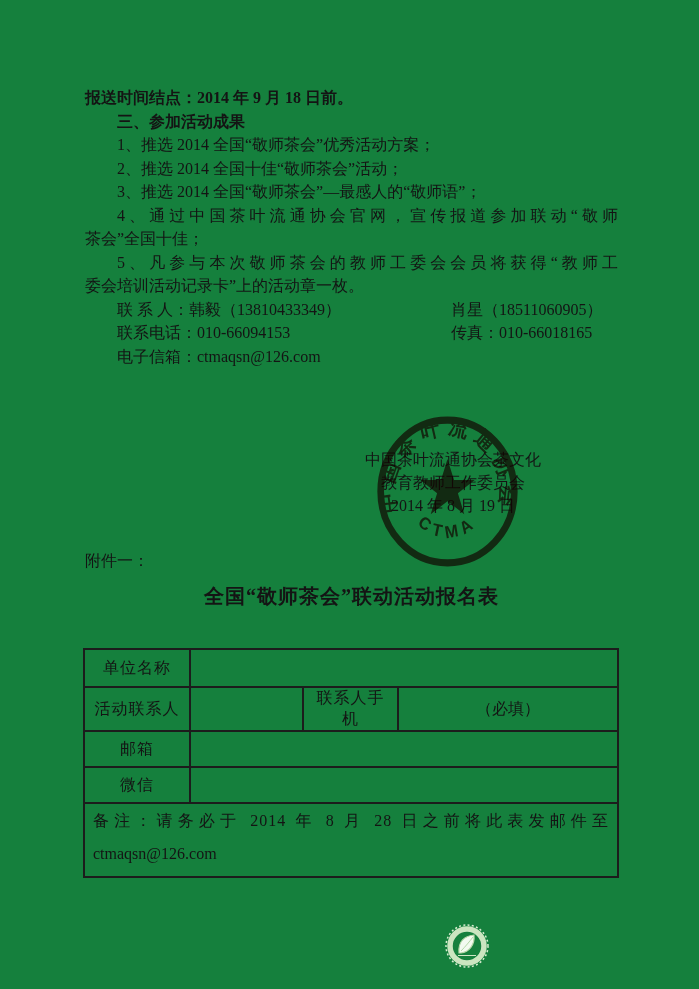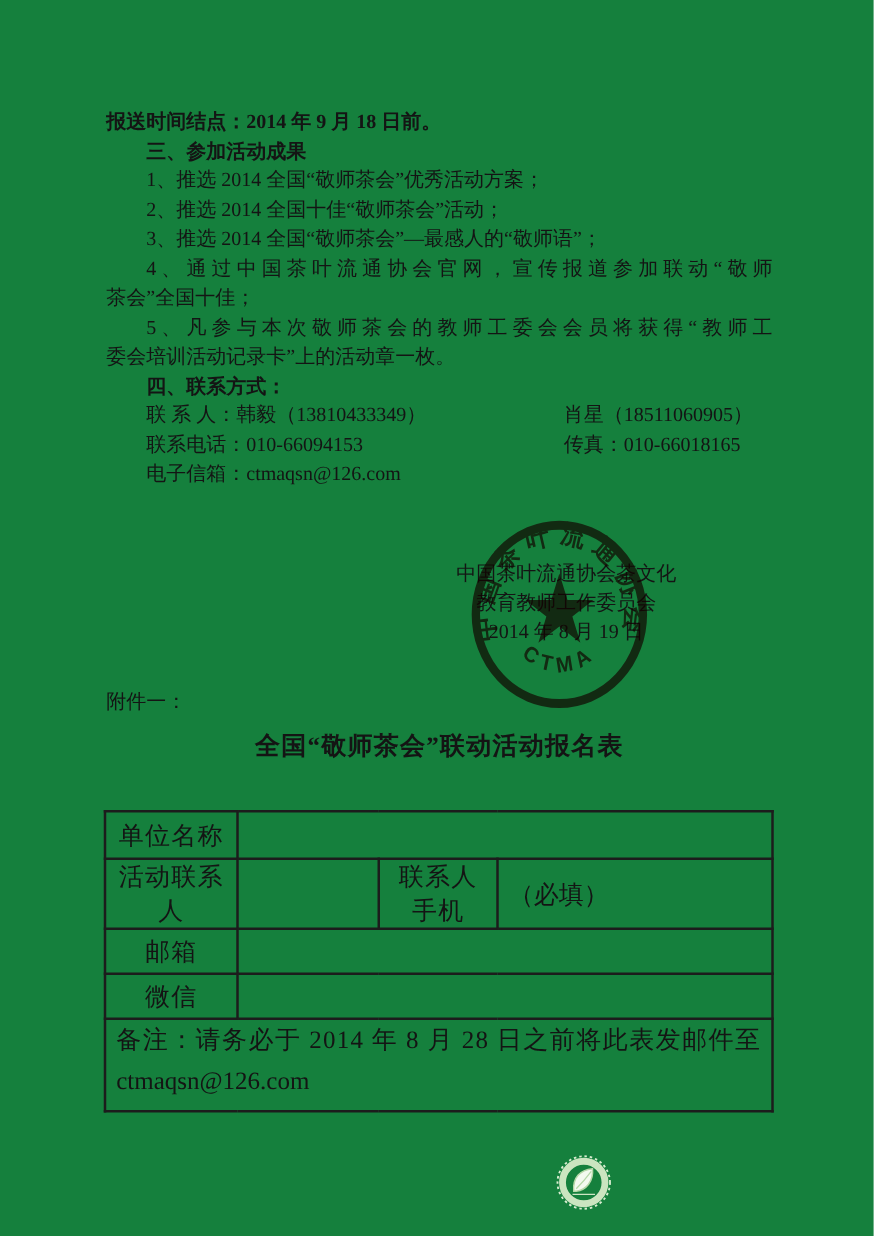--- a/index.html
+++ b/index.html
@@ -29,24 +29,24 @@
   .stamp { position:absolute; left:374px; top:413px; width:147px; height:157px;
            z-index:3; opacity:.88; mix-blend-mode:multiply; }
 
   
   .attachment { position:absolute; left:85px; top:551px; font-size:16px; }
   .form-title { position:absolute; left:85px; top:583px; width:533px; text-align:center;
                 font-weight:bold; font-size:20px; letter-spacing:1px; }
 
   
   table.form { position:absolute; left:83px; top:648px; width:534px;
-               border-collapse:collapse; table-layout:fixed; font-size:20px; }
+               border-collapse:collapse; table-layout:fixed; font-size:16px; }
   table.form td { border:2px solid #1c1c1c; padding:0 8px; overflow:hidden; }
   td.lab { text-align:center; letter-spacing:1px; }
-  td.req { text-align:left; padding-right:12px; }
+  td.req { text-align:center; padding-right:12px; }
   tr.r1 td { height:36px; } tr.r2 td { height:36px; }
   tr.r3 td { height:34px; } tr.r4 td { height:34px; }
   td.note-cell { height:72px; padding:6px 14px 8px 14px; line-height:33px; vertical-align:top; }
   .note1 { display:block; text-align:justify; text-align-last:justify; letter-spacing:1px; }
   .note2 { display:block; }
 
   .watermark { position:absolute; left:444px; top:923px; width:46px; height:46px; z-index:1; }
 </style>
 </head>
 <body>
@@ -68,21 +68,20 @@
     </p>
     <p class="item">
       <span class="first j">4、通过中国茶叶流通协会官网，宣传报道参加联动“敬师</span>
       <span>茶会”全国十佳；</span>
     </p>
     <p class="item">
       <span class="first j">5、凡参与本次敬师茶会的教师工委会会员将获得“教师工</span>
       <span>委会培训活动记录卡”上的活动章一枚。</span>
     </p>
 
-    <p class="bold ind">四、联系方式：</p>
 
     <div class="crow">
       <span>联 系 人：韩毅（13810433349）</span>
       <span class="right">肖星（18511060905）</span>
     </div>
     <div class="crow">
       <span>联系电话：010-66094153</span>
       <span class="right">传真：010-66018165</span>
     </div>
     <div class="crow">

